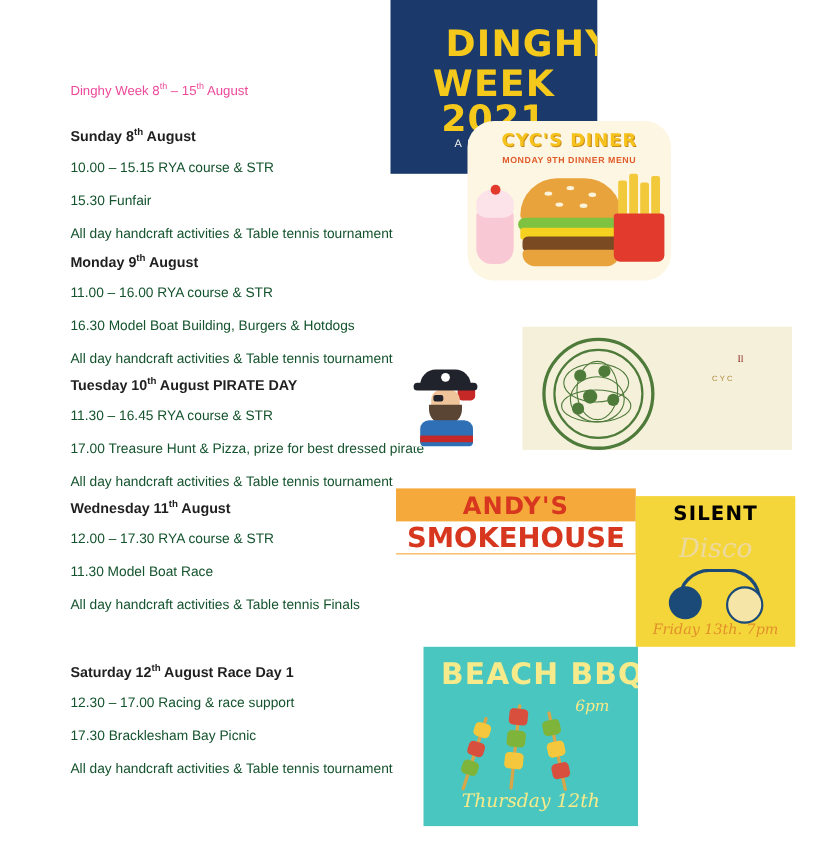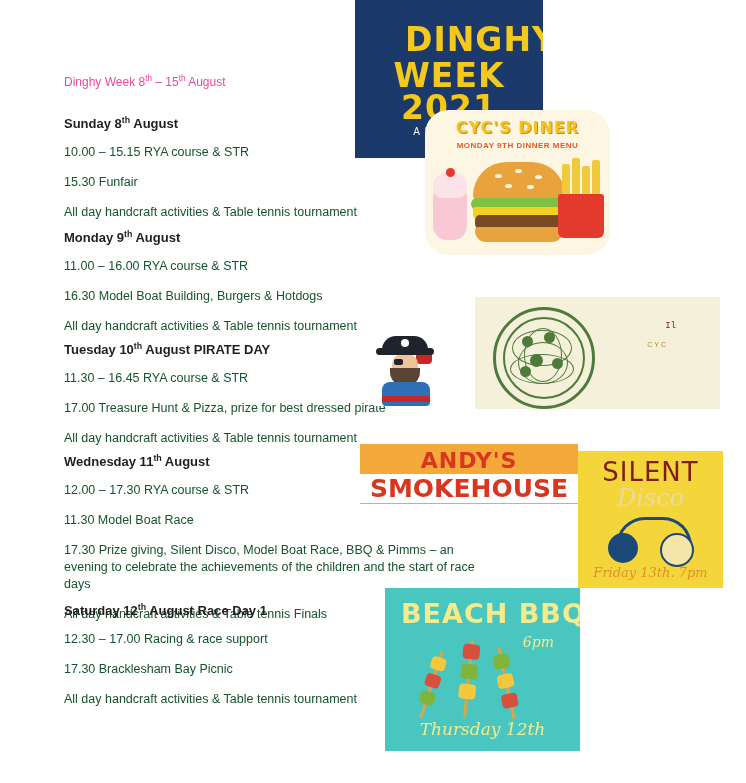--- a/index.html
+++ b/index.html
@@ -199,21 +199,21 @@
     left: 475px; top: 297px; width: 245px; height: 112px;
     background: #f4f0da;
   }
   .poster-risto .rtitle {
     position: absolute; right: 12px; top: 26px;
     font-family: "DejaVu Serif", serif;
     font-size: 15px; color: #8a1c1c; letter-spacing: 3px;
   }
   .poster-risto .rsmall {
     position: absolute; right: 44px; top: 24px;
-    font-family: Liberation Mono, monospace;
+    font-family: Liberation Serif, serif;
     font-size: 9px; color: #8a1c1c;
   }
   .poster-risto .rsub {
     position: absolute; right: 52px; top: 44px;
     font-size: 7px; color: #b08a3a; letter-spacing: 2px;
   }
   .plate {
     position: absolute; left: 18px; top: 10px; width: 96px; height: 96px;
     border: 3px solid #4e7a3a; border-radius: 50%;
   }
@@ -248,22 +248,22 @@
     background: #ffffff;
   }
 
   
   .poster-silent {
     left: 578px; top: 451px; width: 145px; height: 137px;
     background: #f5d63a;
   }
   .poster-silent .s1 {
     position: absolute; left: 0; top: 6px; width: 100%;
-    text-align: center; color: #7f1d1d; font-size: 26px;
-    font-weight: normal; letter-spacing: 1px;
+    text-align: center; color: #000000; font-size: 18px;
+    font-weight: bold; letter-spacing: 1px;
     font-family: "DejaVu Sans", sans-serif;
   }
   .poster-silent .s2 {
     position: absolute; left: 0; top: 33px; width: 100%;
     text-align: center; color: #ecd9a0; font-size: 24px;
     font-family: "DejaVu Serif", serif; font-style: italic;
   }
   .poster-silent .s3 {
     position: absolute; left: 0; bottom: 8px; width: 100%;
     text-align: center; color: #e0902a; font-size: 13px;
@@ -351,21 +351,20 @@
     <div class="day-line">17.00 Treasure Hunt &amp; Pizza, prize for best dressed pirate</div>
     <div class="day-line last">All day handcraft activities  &amp; Table tennis tournament</div>
   </div>
 
   <div class="day-block" style="top:453px; width:430px;">
     <div class="day-head">
       <span>Wednesday 11</span><sup>th</sup><span> August</span>
     </div>
     <div class="day-line">12.00 – 17.30 RYA course &amp; STR</div>
     <div class="day-line">11.30 Model Boat Race</div>
-    <div class="day-line" style="width:420px;">17.30 Prize giving, Silent Disco, Model Boat Race, BBQ &amp; Pimms – an evening to celebrate the achievements of the children and the start of race days</div>
     <div class="day-line last">All day handcraft activities  &amp; Table tennis Finals</div>
   </div>
 
   <div class="day-block" style="top:602px;">
     <div class="day-head">
       <span>Saturday 12</span><sup>th</sup><span> August Race Day 1</span>
     </div>
     <div class="day-line">12.30 – 17.00 Racing &amp; race support</div>
     <div class="day-line">17.30 Bracklesham Bay Picnic</div>
     <div class="day-line last">All day handcraft activities  &amp; Table tennis tournament</div>

